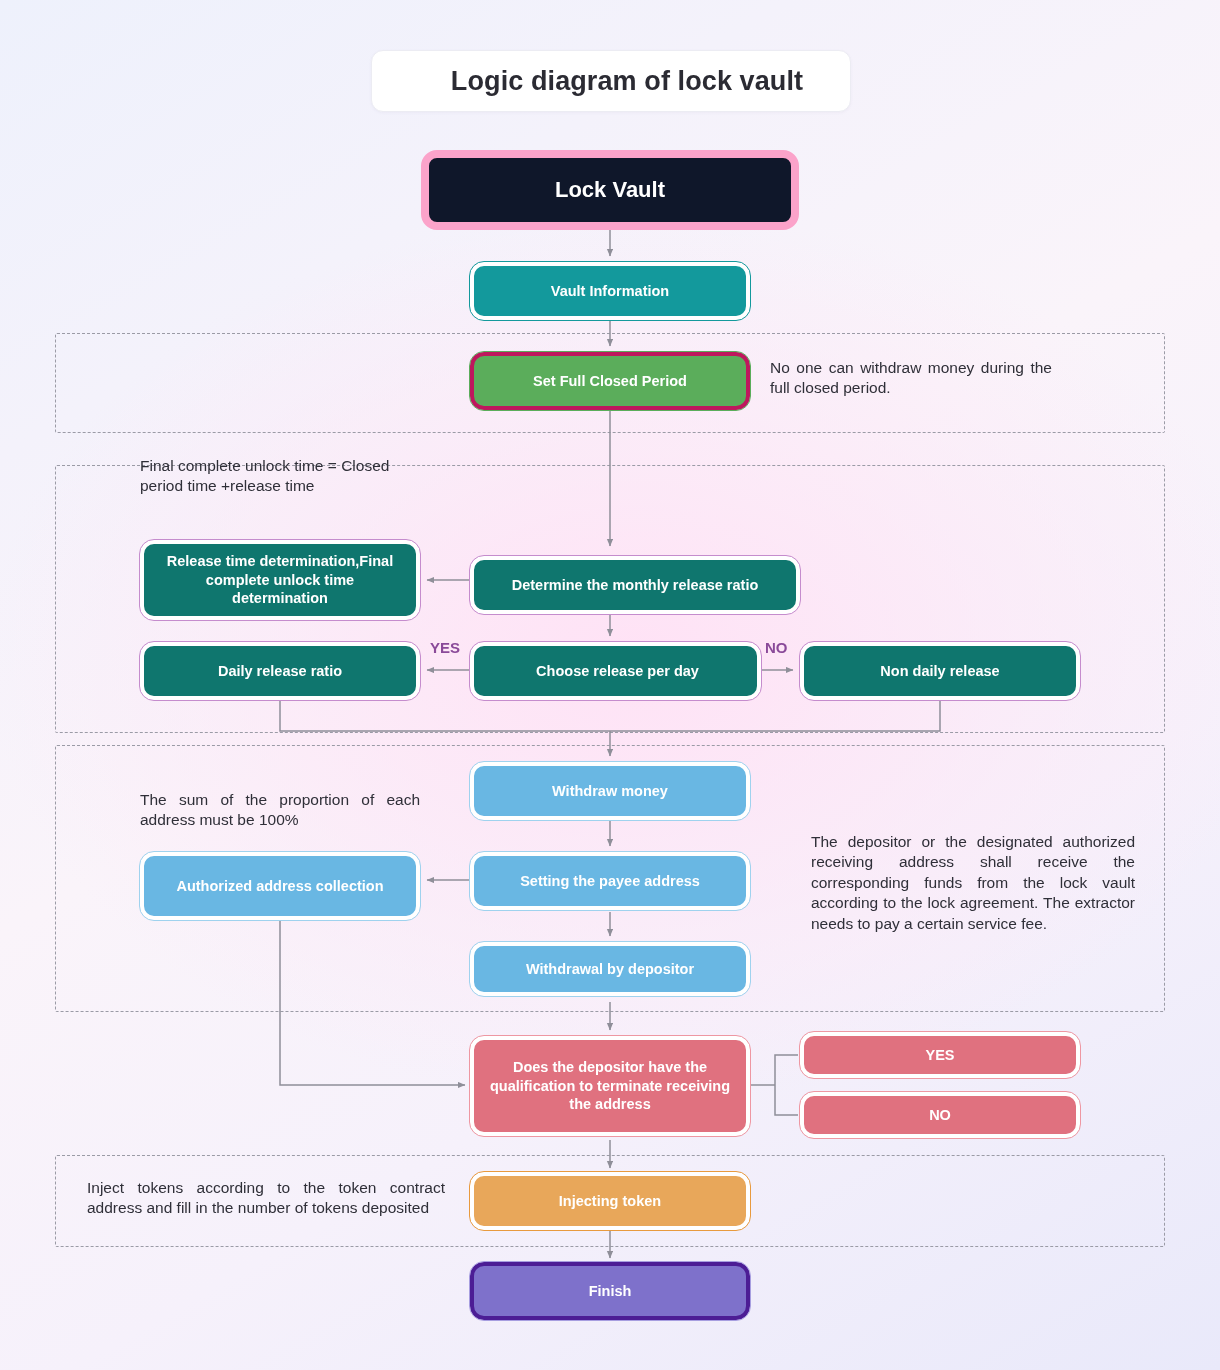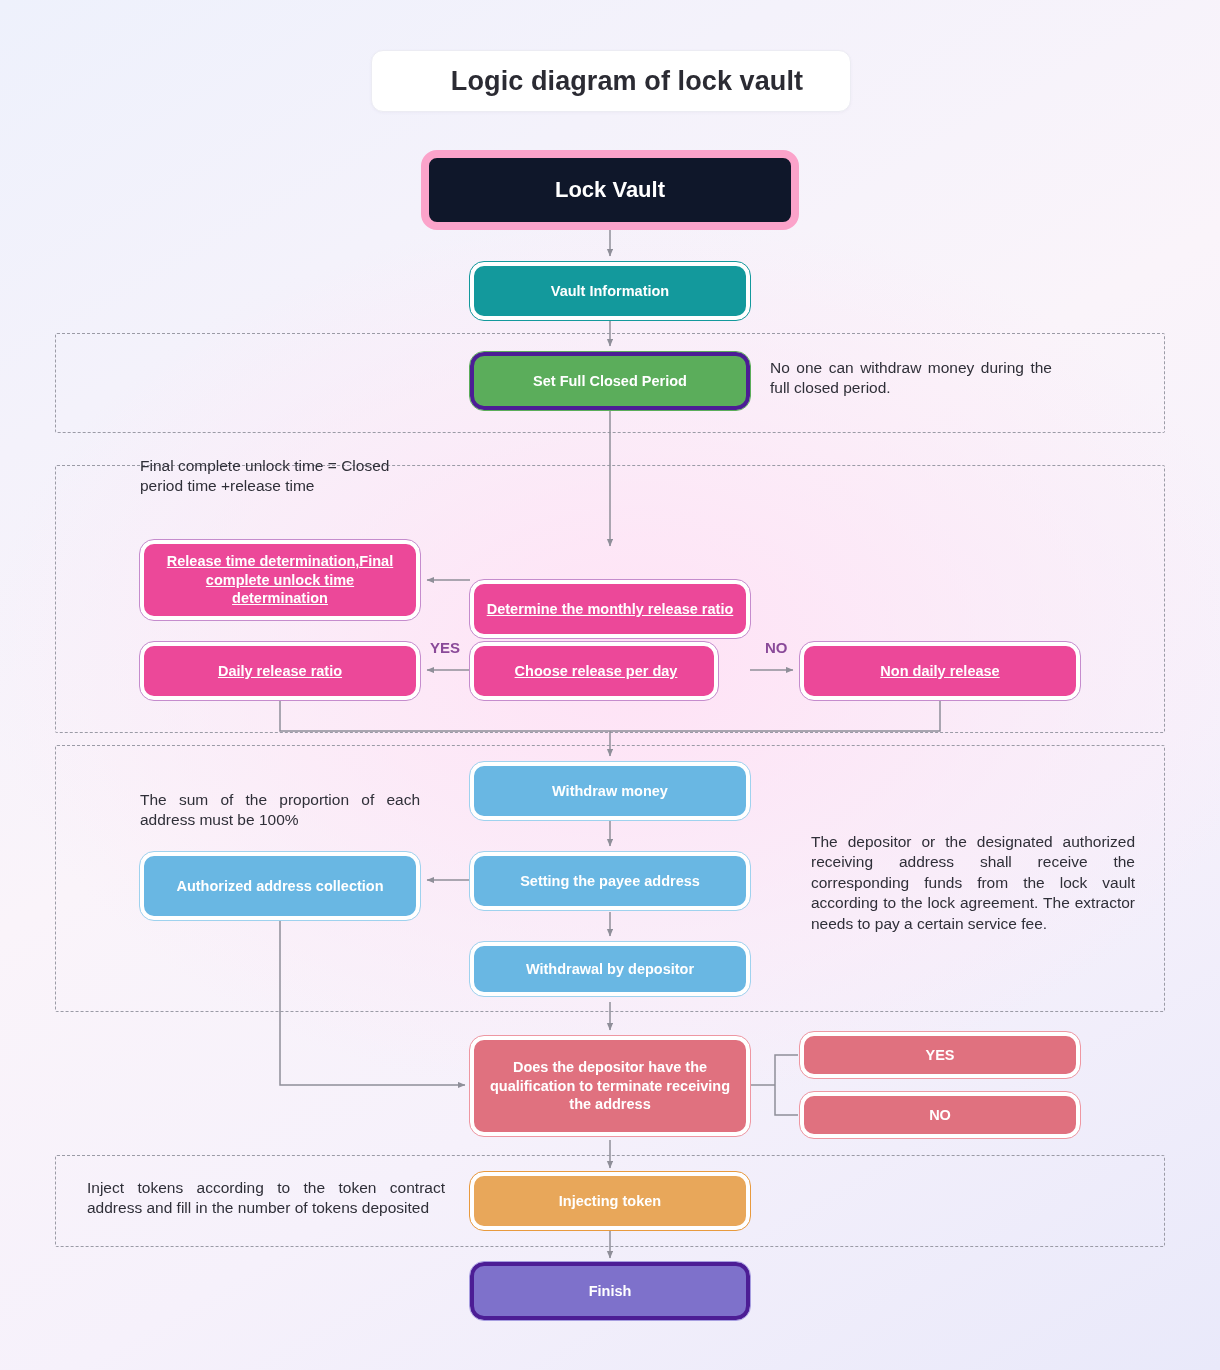--- a/index.html
+++ b/index.html
@@ -68,22 +68,22 @@
     z-index: 5;
   }
   .node.big {
     font-size: 22px;
     border-radius: 16px;
   }
   .node.std { font-size: 14.5px; }
 
   .node-pink    { background:#0f172a; border:8px solid #fba3ca; }
   .node-teal    { background:#13999c; border:4px solid #ffffff; outline:1.5px solid #13999c; }
-  .node-green   { background:#5bad5b; border:4px solid #4c1d95; outline:1.5px solid #5bad5b; }
-  .node-purple  { background:#ec4899; border:4px solid #ffffff; outline:1.5px solid #c58ccd;text-decoration:underline; }
+  .node-green   { background:#5bad5b; border:4px solid #be185d; outline:1.5px solid #5bad5b; }
+  .node-purple  { background:#0f766e; border:4px solid #ffffff; outline:1.5px solid #c58ccd; }
   .node-blue    { background:#69b7e3; border:4px solid #ffffff; outline:1.5px solid #9fd2ee; }
   .node-red     { background:#e0717f; border:4px solid #ffffff; outline:1.5px solid #ee97a2; }
   .node-orange  { background:#eda košt; }
   .node-orange  { background:#eda košt; }
   .node-orange  { background:#e9a košt; }
   .node-orange  { background:#e8a75a; border:4px solid #ffffff; outline:1.5px solid #e89a3e; }
   .node-violet  { background:#7e71cb; border:4px solid #4c1d95; outline:1.5px solid #a79ee0; }
 
   
   .annot {
@@ -185,29 +185,29 @@
   </div>
 
   <div class="node std node-green" style="left:470px; top:352px; width:280px; height:58px;">
     <span>Set Full Closed Period</span>
   </div>
 
   <div class="node std node-purple" style="left:140px; top:540px; width:280px; height:80px;">
     <span>Release time determination,Final complete unlock time determination</span>
   </div>
 
-  <div class="node std node-purple" style="left:470px; top:580px; width:280px; height:58px;">
+  <div class="node std node-purple" style="left:470px; top:556px; width:330px; height:58px;">
     <span>Determine the monthly release ratio</span>
   </div>
 
   <div class="node std node-purple" style="left:140px; top:642px; width:280px; height:58px;">
     <span>Daily release ratio</span>
   </div>
 
-  <div class="node std node-purple" style="left:470px; top:642px; width:248px; height:58px;padding-left:16px;">
+  <div class="node std node-purple" style="left:470px; top:642px; width:291px; height:58px;padding-left:16px;">
     <span>Choose release per day</span>
   </div>
 
   <div class="node std node-purple" style="left:800px; top:642px; width:280px; height:58px;align-items:center;">
     <span>Non daily release</span>
   </div>
 
   <div class="node std node-blue" style="left:470px; top:762px; width:280px; height:58px;">
     <span>Withdraw money</span>
   </div>

